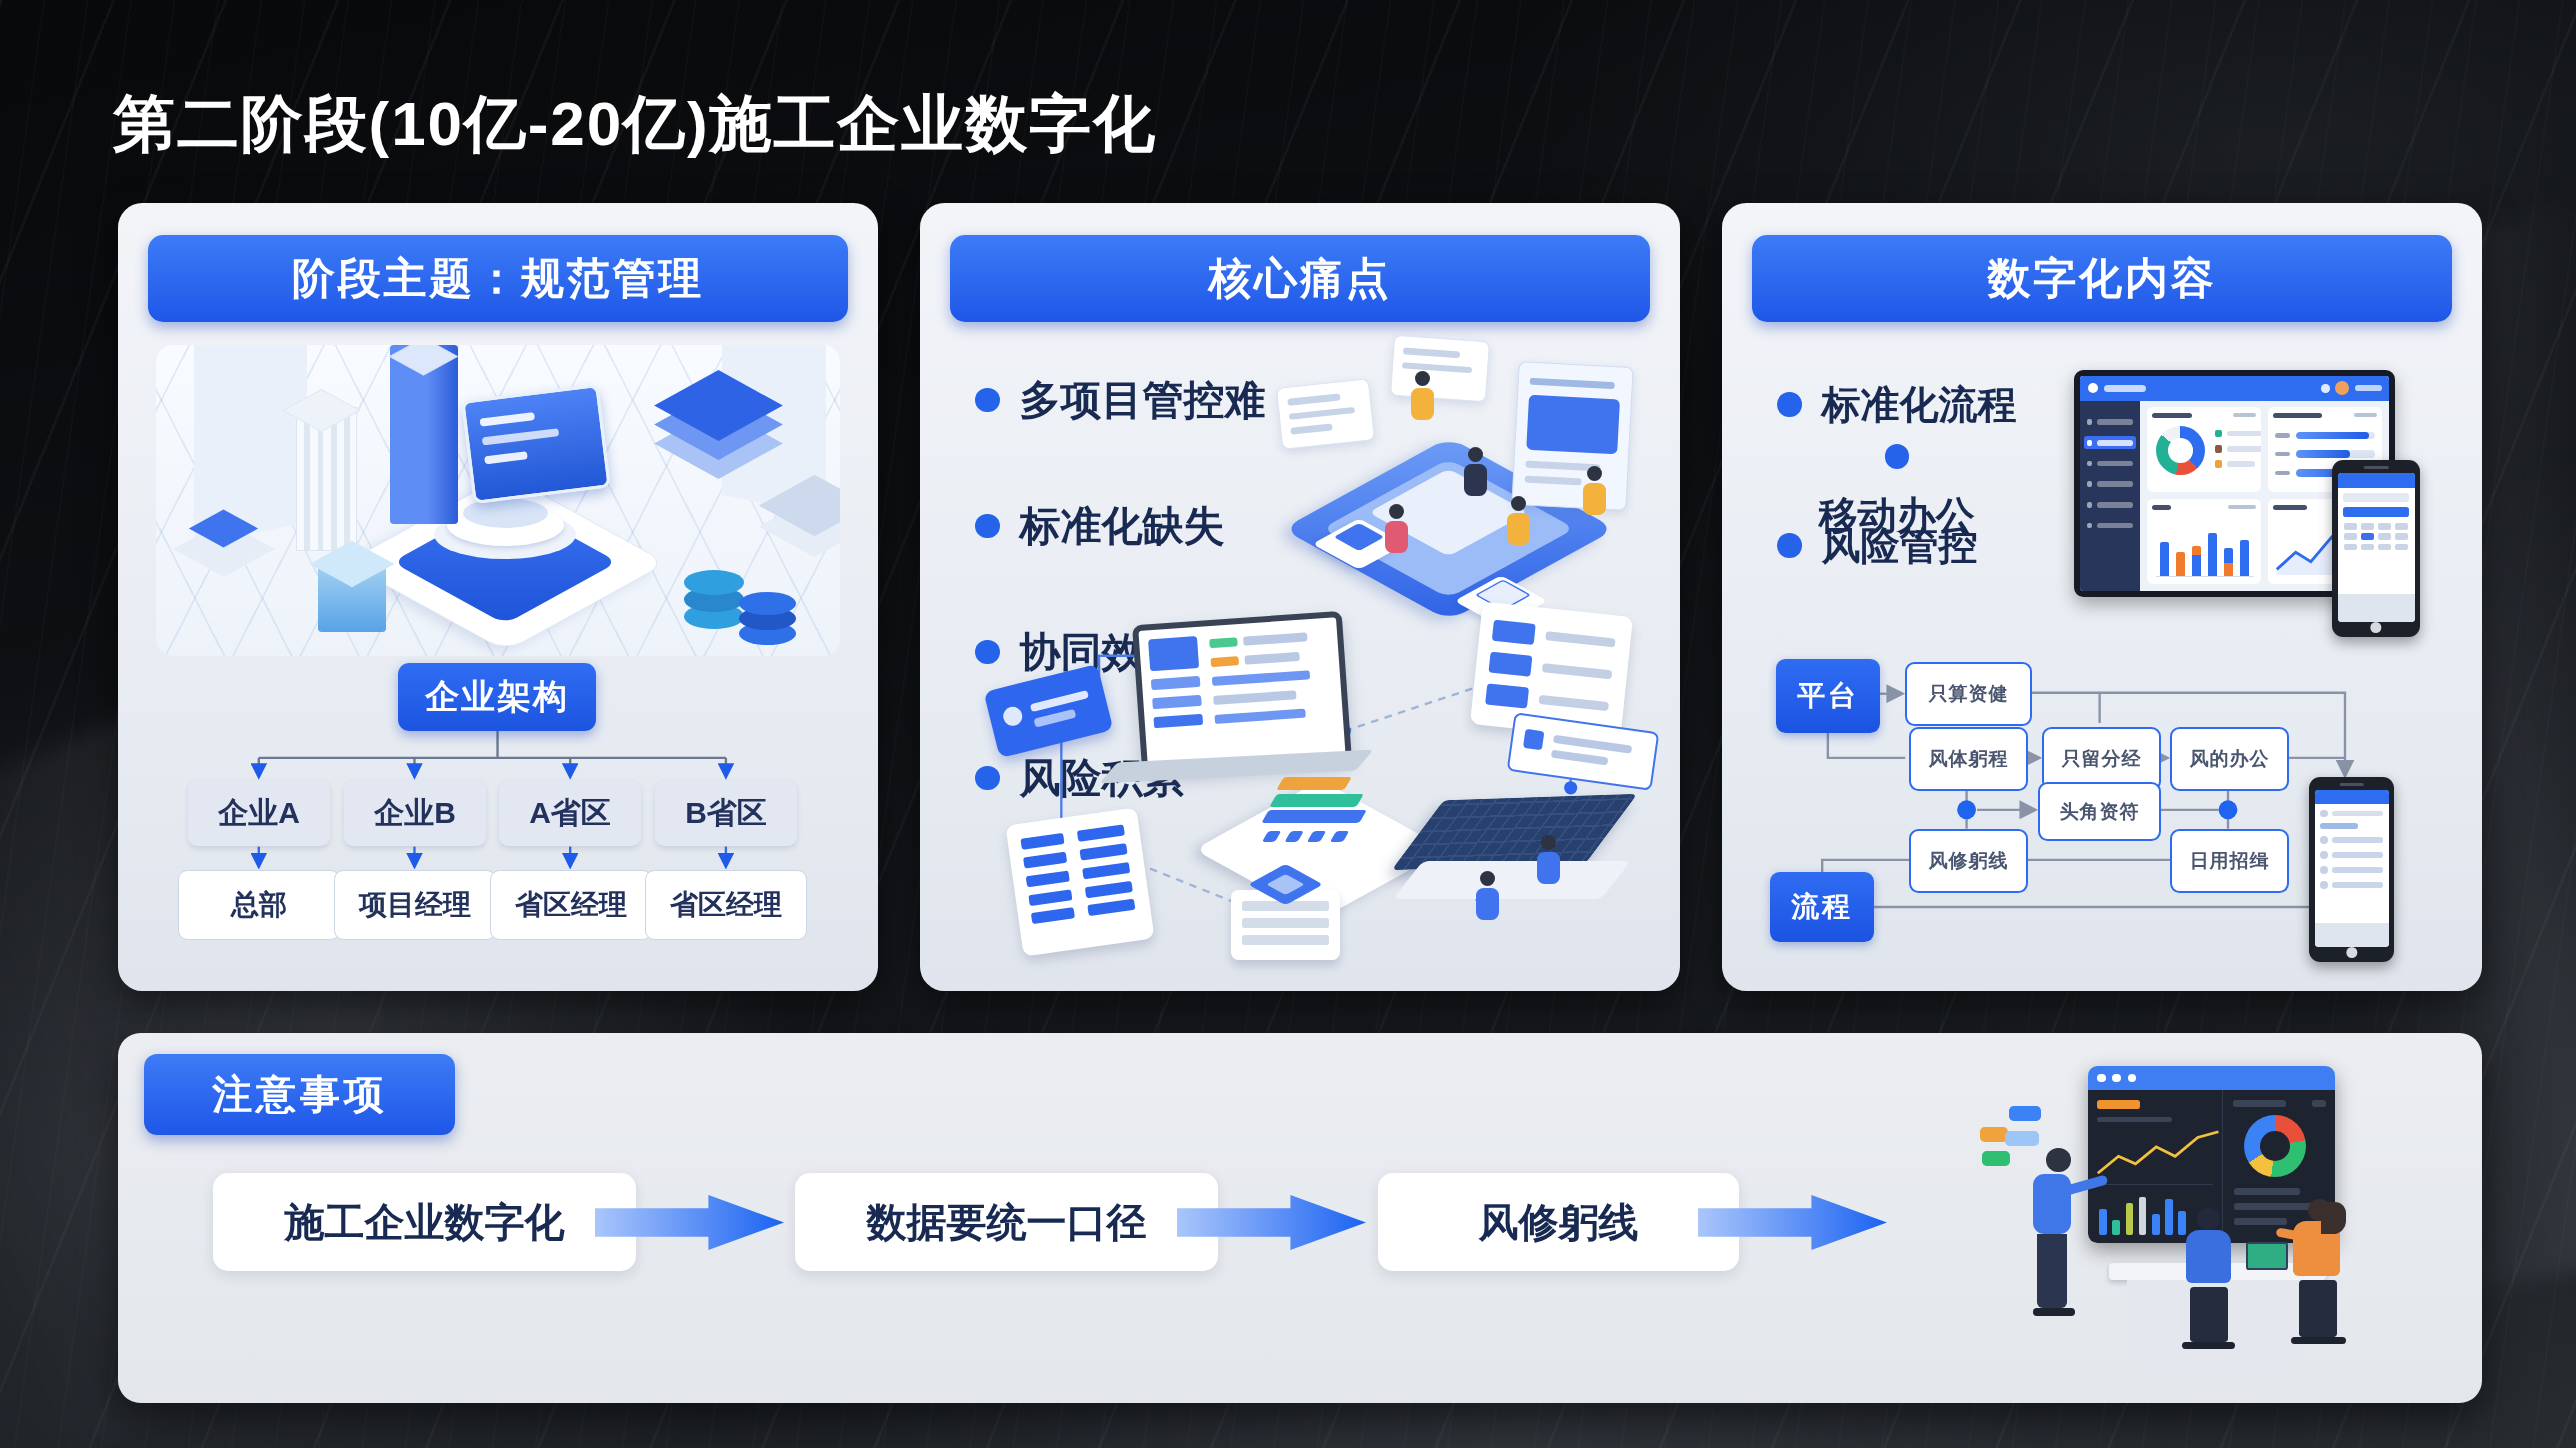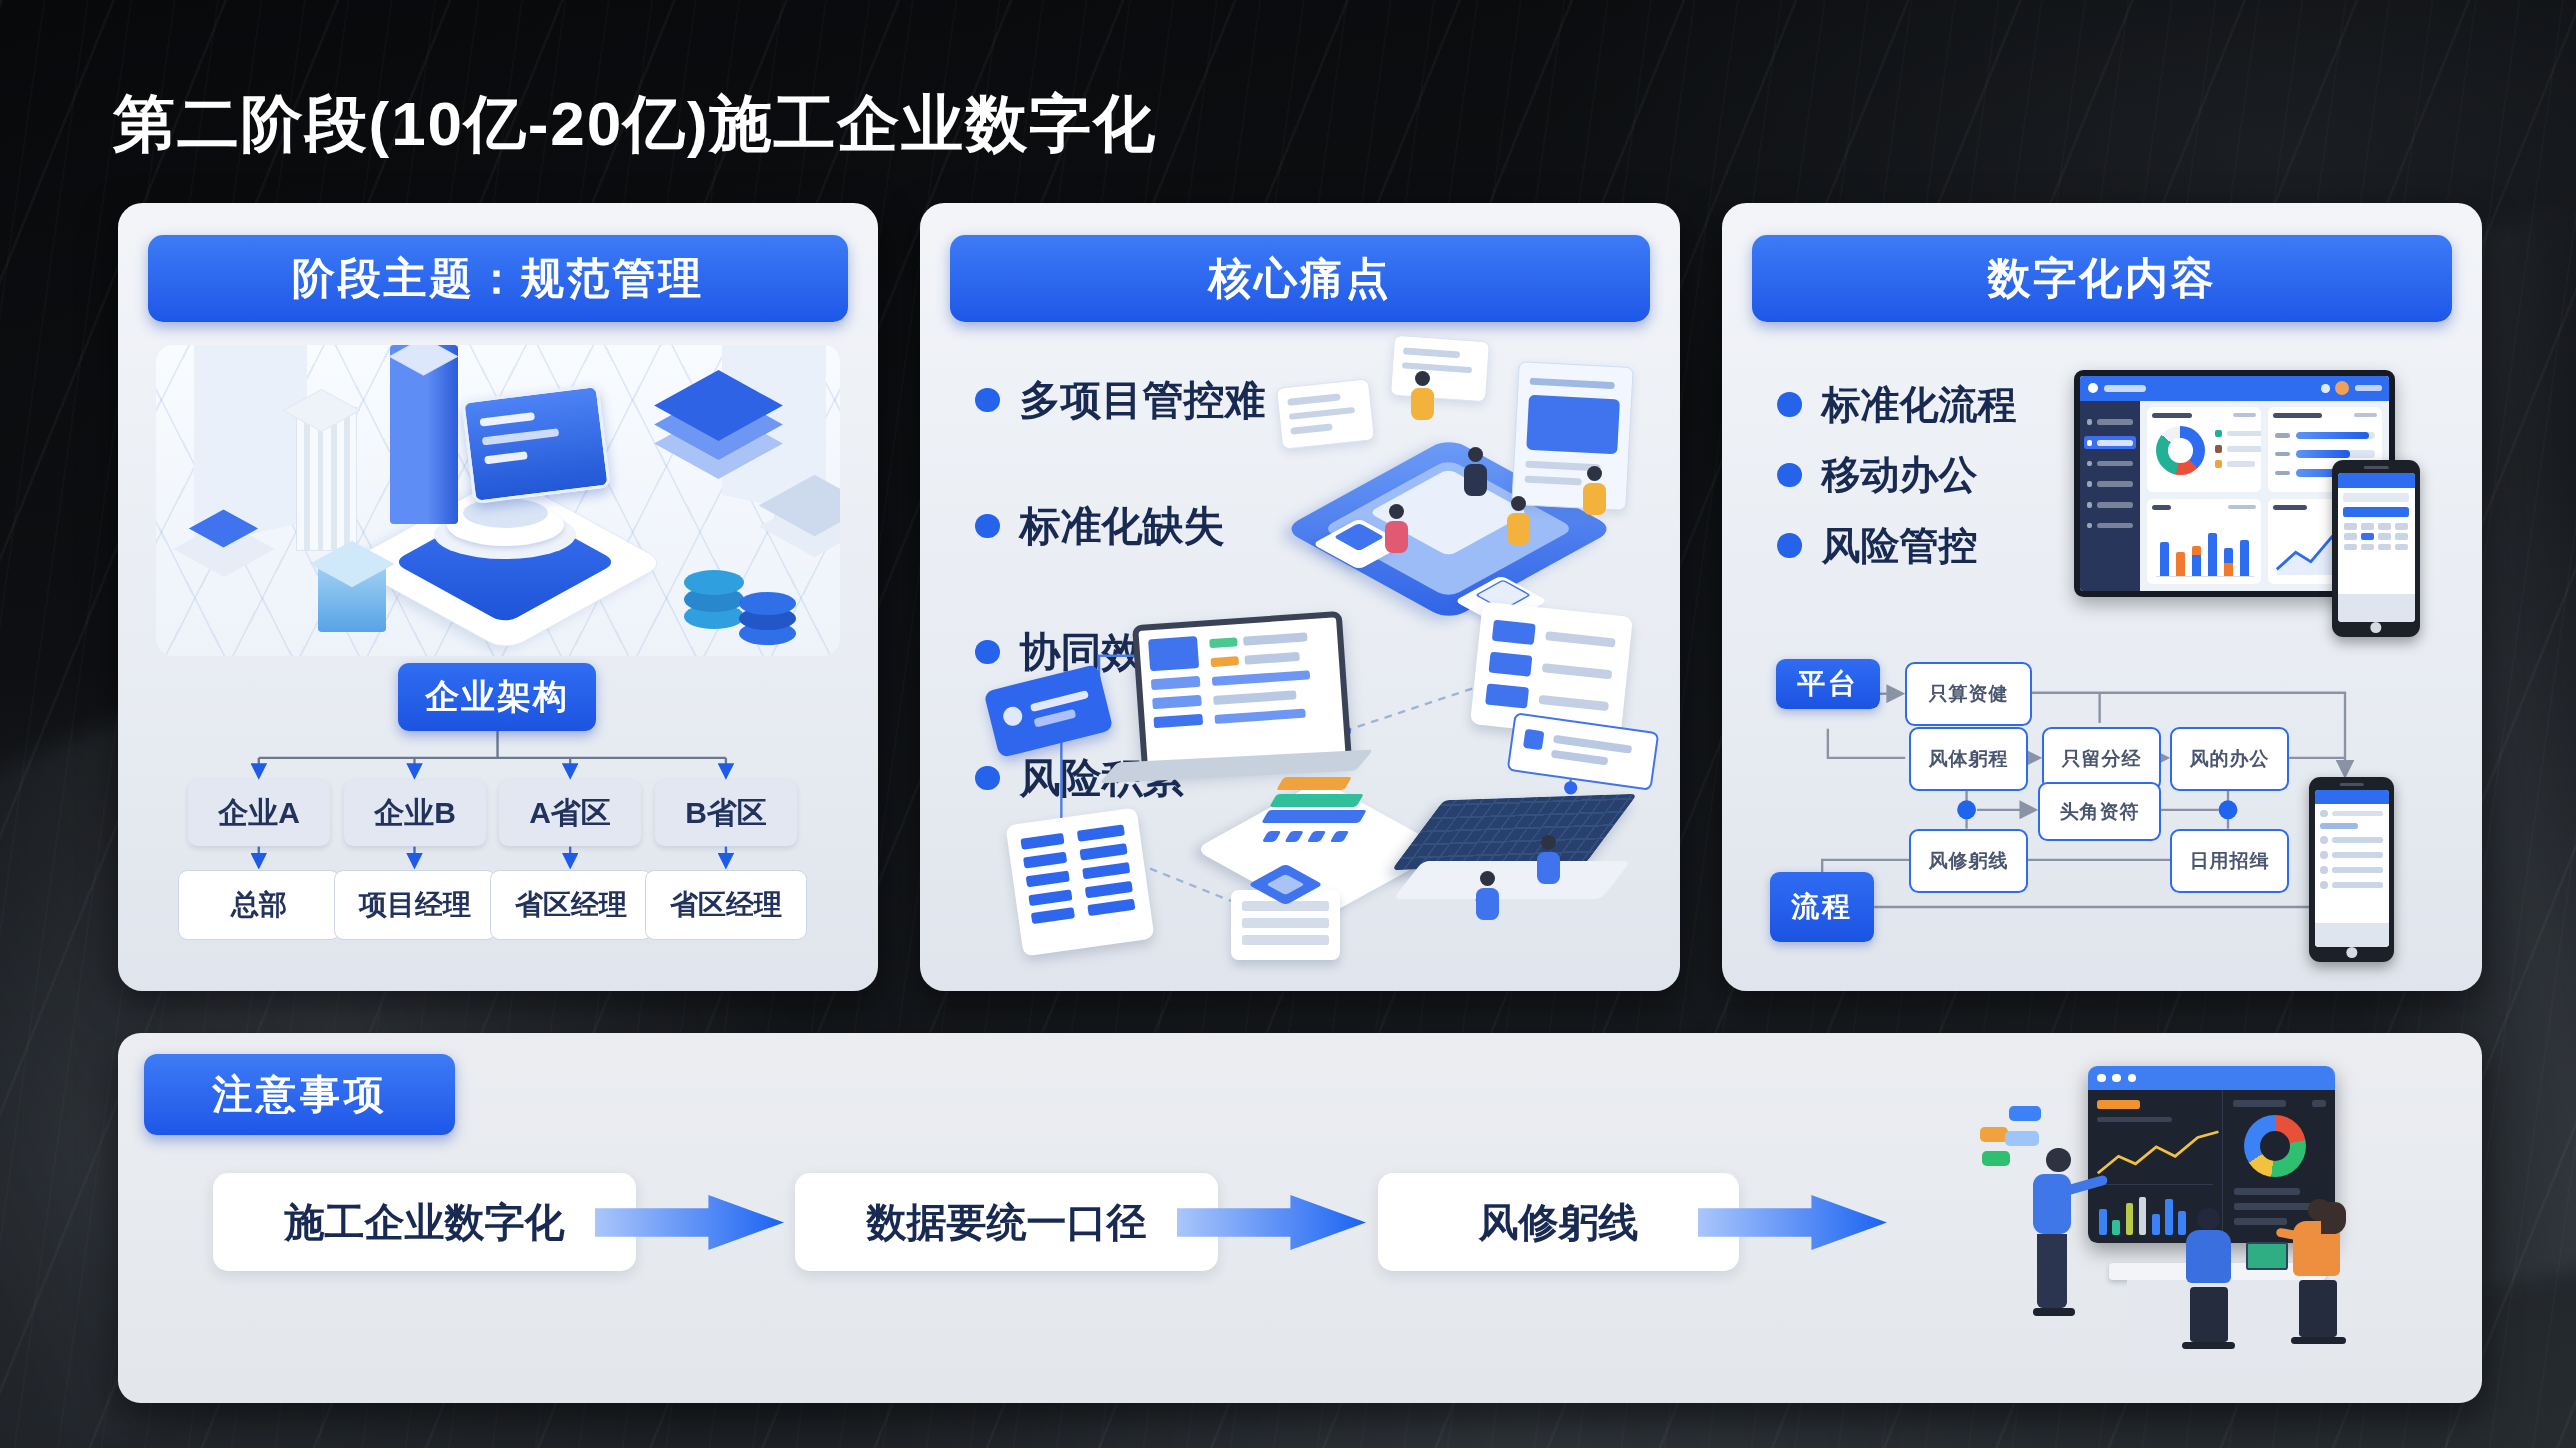--- a/index.html
+++ b/index.html
@@ -356,21 +356,21 @@
 </section>
 
 <section class="card" style="left:1722px;">
   <div class="card-header">数字化内容</div>
 
   <div class="bullets" style="top:162px;">
     <div class="bullet" style="margin-bottom:0;height:62px;margin-top:8.5px;">
         <span class="dot"></span>
         <span class="btext" style="font-size:39px;">标准化流程</span>
       </div>
-    <div class="bullet" style="margin-bottom:0;height:62px;margin-top:8.5px;">
+    <div class="bullet" style="margin-bottom:0;height:62px;margin-top:8.5px;flex-direction:column;">
         <span class="dot"></span>
         <span class="btext" style="font-size:39px;">移动办公</span>
       </div>
     <div class="bullet" style="margin-bottom:0;height:62px;margin-top:8.5px;">
         <span class="dot"></span>
         <span class="btext" style="font-size:39px;">风险管控</span>
       </div>
   </div>
 
   <div class="dash">
@@ -515,21 +515,21 @@
       <path d="M270,643 L331,643" marker-end="url(#arrG)"></path>
       <path d="M461,643 L526,643"></path>
       <path d="M320,696 L475,696"></path>
       <path d="M106,709 L106,696 L198,696"></path>
       <path d="M161,746 L642,746"></path>
     </g>
     <circle cx="259" cy="643" r="10" fill="#1f64ee"></circle>
     <circle cx="536" cy="643" r="10" fill="#1f64ee"></circle>
   </svg>
 
-  <div class="flowlab" style="left:54px;top:456px;width:104px;height:50px;">平台</div>
+  <div class="flowlab" style="left:54px;top:456px;width:104px;height:74px;">平台</div>
   <div class="flowlab" style="left:48px;top:669px;width:104px;height:70px;">流程</div>
   <div class="flowbox" style="left:183px;top:459px;width:123px;">只算资健</div>
   <div class="flowbox" style="left:187px;top:524px;">风体躬程</div>
   <div class="flowbox" style="left:320px;top:524px;">只留分经</div>
   <div class="flowbox" style="left:448px;top:524px;">风的办公</div>
   <div class="flowbox" style="left:316px;top:579px;width:119px;height:55px;">头角资符</div>
   <div class="flowbox" style="left:187px;top:626px;">风修躬线</div>
   <div class="flowbox" style="left:448px;top:626px;">日用招缉</div>
 
   <div class="phone" style="left:587px;top:574px;width:74px;height:157px;">

